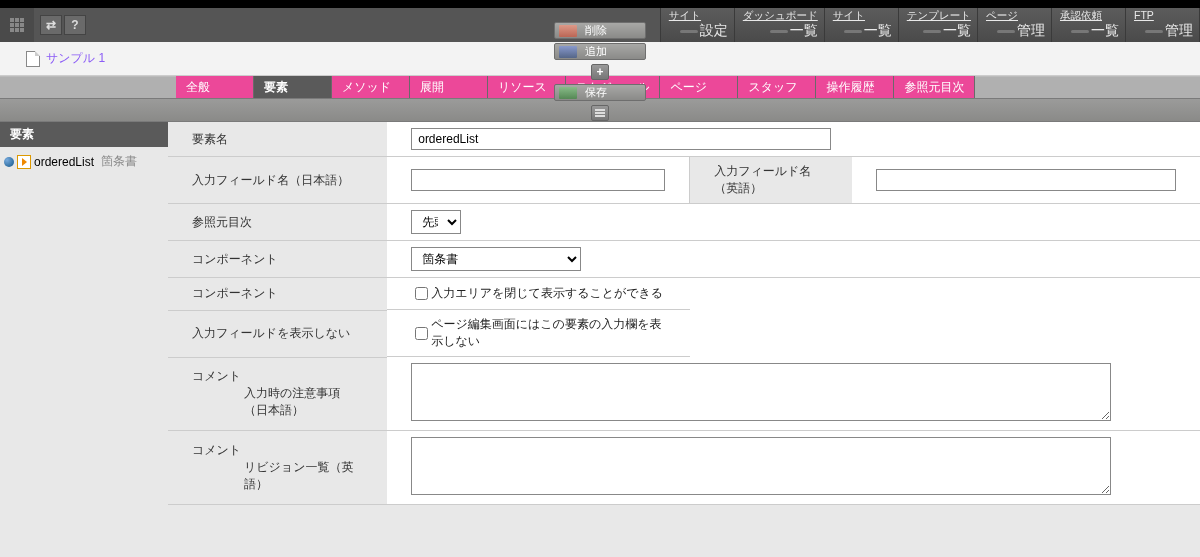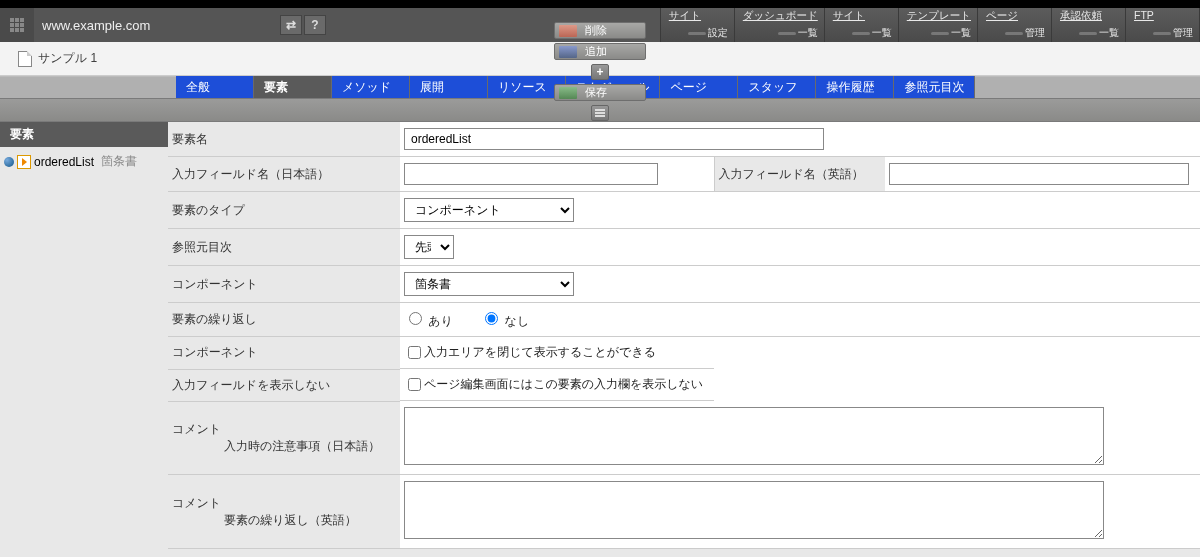--- a/index.html
+++ b/index.html
@@ -64,35 +64,35 @@
   .nav-item {
     border-right: 1px solid #3a3a3a;
     min-width: 74px;
     padding: 2px 6px 2px 8px;
     display: flex; flex-direction: column; justify-content: space-between;
     background: linear-gradient(#5c5c5c, #4a4a4a);
     cursor: pointer;
   }
   .nav-item-title { font-size: 10.5px; color: #e8e8e8; line-height: 1; text-decoration: underline; }
   .nav-item-sub {
-    font-size: 10px; color: #e8e8e8; 
+    font-size: 14px; color: #e8e8e8; 
     display: flex; align-items: center; justify-content: flex-end; gap: 2px;
   }
   .nav-item-sub::before {
     content: "";
     width: 18px; height: 3px; background: #777; border-radius: 2px;
     display: inline-block;
   }
   
   .crumb-bar {
     background: #f3f3f3;
     border-bottom: 1px solid #ccc;
-    padding: 8px 18px;
+    padding: 8px 26px;
     display: flex; align-items: center; gap: 6px;
-    color: #404040;
+    color: #8b5cf6;
   }
   .doc-icon {
     width: 14px; height: 16px;
     border: 1px solid #888; background: #fff;
     position: relative;
   }
   .doc-icon::after {
     content: ""; position: absolute; top: -1px; right: -1px;
     border-top: 5px solid #f3f3f3;
     border-left: 5px solid #ccc;
@@ -103,21 +103,21 @@
     background: #b0b0b0;
     padding-left: 176px;
     height: 22px;
     align-items: flex-end;
     border-top: 1px solid #bbb;
   }
   .tab {
     padding: 3px 10px;
     font-size: 12px;
     color: #fff;
-    background: #1d4ed8;
+    background: #ec4899;
     border-right: 1px solid #6a6a6a;
     min-width: 78px;
     text-align: left;
     cursor: pointer;
     height: 22px;
     display: flex; align-items: center;
   }
   .tab.active {
     background: #5a5a5a;
     font-weight: bold;
@@ -212,21 +212,21 @@
   .form {
     flex: 1;
     background: #fff;
   }
   .form table {
     width: 100%;
     border-collapse: collapse;
   }
   .form td {
     border-bottom: 1px solid #ccc;
-    padding: 6px 4px;
+    padding: 6px 24px;
     vertical-align: middle;
   }
   .form td.lbl {
     background: #e8e8e8;
     width: 232px;
     color: #333;
     font-size: 12px;
   }
   .form td.lbl-inner {
     background: #e8e8e8;
@@ -271,21 +271,20 @@
         <span></span>
         <span></span>
         <span></span>
         <span></span>
         <span></span>
         <span></span>
         <span></span>
         <span></span>
       </div>
   </div>
-  <div class="domain">www.example.com</div>
   <div class="util">
     <div class="util-btn">⇄</div>
     <div class="util-btn">?</div>
   </div>
   <div class="spacer"></div>
   <div class="nav-menu" id="nav-menu">
       <div class="nav-item">
         <div class="nav-item-title">サイト</div>
         <div class="nav-item-sub">設定</div>
       </div>
@@ -381,57 +380,36 @@
         <td class="lbl">入力フィールド名（日本語）</td>
         <td class="val">
           <input type="text" class="mid" value="" style="">
         </td>
         <td class="lbl-inner">入力フィールド名（英語）</td>
         <td class="val">
           <input type="text" class="mid2" value="" style="">
         </td>
       </tr>
       <tr>
-        <td class="lbl">要素のタイプ</td>
-        <td class="val" colspan="3">
-          <select class="mid">
-            <option>コンポーネント</option>
-          </select>
-        </td>
-      </tr>
-      <tr>
         <td class="lbl">参照元目次</td>
         <td class="val" colspan="3">
           <select class="sm">
             <option>先頭</option>
           </select>
         </td>
       </tr>
       <tr>
         <td class="lbl">コンポーネント</td>
         <td class="val" colspan="3">
           <select class="mid">
             <option>箇条書</option>
           </select>
         </td>
       </tr>
       <tr>
-        <td class="lbl">要素の繰り返し</td>
-        <td class="val radio-row" colspan="3">
-          <label>
-            <input type="radio" name="rep" style="">
-            <span>あり</span>
-          </label>
-          <label>
-            <input type="radio" name="rep" checked="" style="">
-            <span>なし</span>
-          </label>
-        </td>
-      </tr>
-      <tr>
         <td class="lbl">コンポーネント</td>
         <td class="val chk-row" colspan="3">
           <input type="checkbox" style="">
           <span>入力エリアを閉じて表示することができる</span>
         </td>
       </tr>
       <tr>
         <td class="lbl">入力フィールドを表示しない</td>
         <td class="val chk-row" colspan="3">
           <input type="checkbox" style="">
@@ -443,21 +421,21 @@
           <span>コメント</span>
           <span class="sub">入力時の注意事項（日本語）</span>
         </td>
         <td class="val" colspan="3">
           <textarea class="big" style=""></textarea>
         </td>
       </tr>
       <tr>
         <td class="lbl">
           <span>コメント</span>
-          <span class="sub">要素の繰り返し（英語）</span>
+          <span class="sub">リビジョン一覧（英語）</span>
         </td>
         <td class="val" colspan="3">
           <textarea class="big" style=""></textarea>
         </td>
       </tr>
     </tbody>
       </table>
   </div>
 </div>
 

